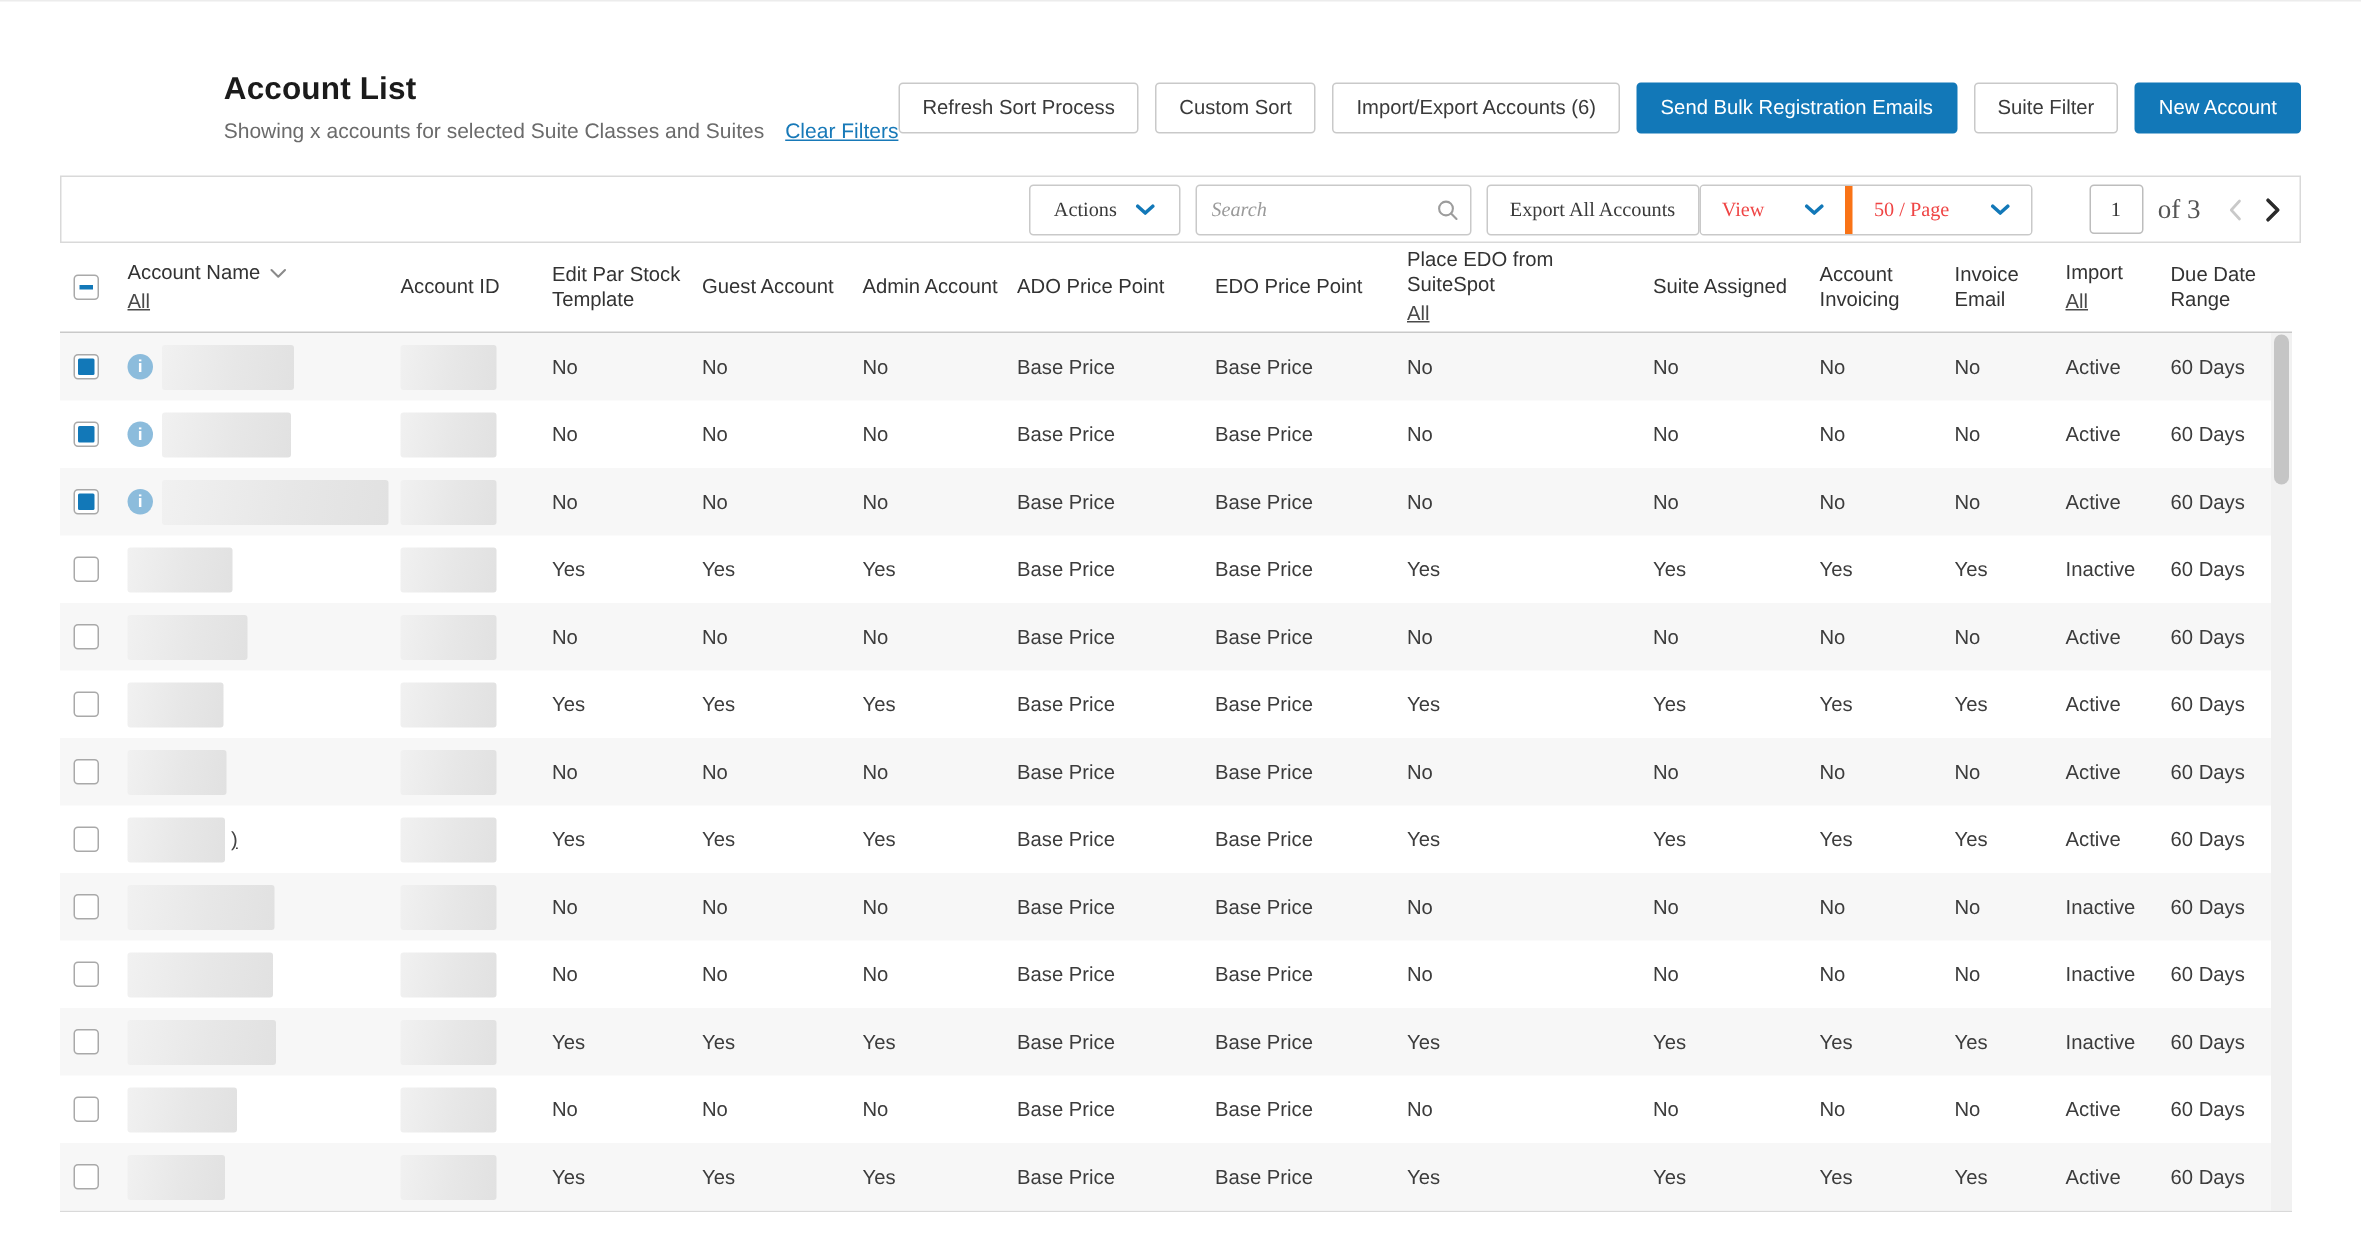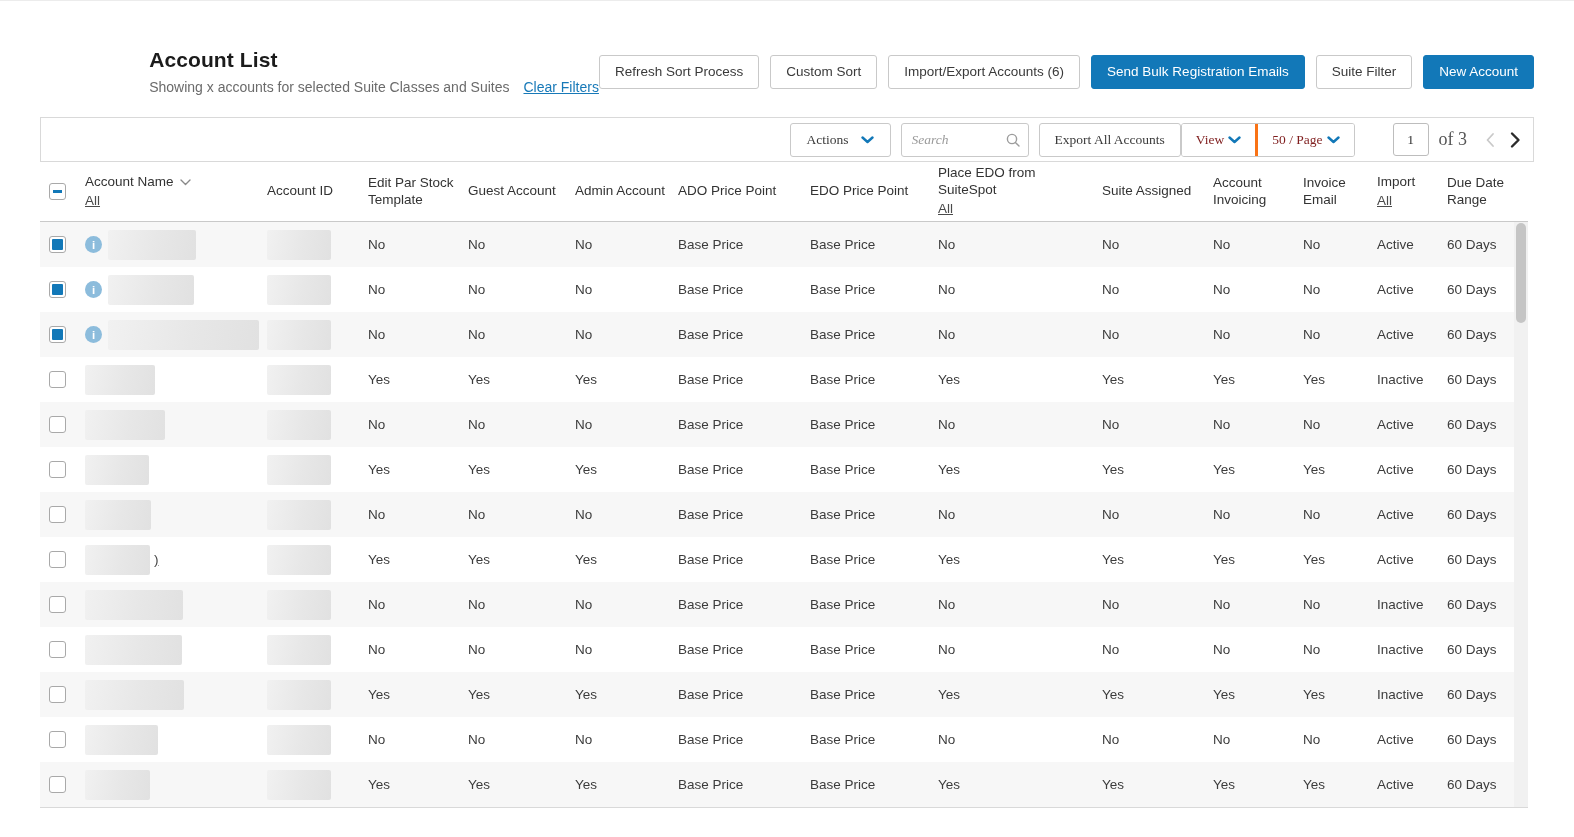--- a/index.html
+++ b/index.html
@@ -27,31 +27,31 @@
 
   
   .toolbar {
     margin-top:22px; border:1px solid #d9d9d9; height:45px;
     display:flex; justify-content:flex-end; align-items:center; padding:16px 10px;font-family:Liberation Serif, serif;
   }
   .toolbar-left, .toolbar-right { display:flex; align-items:center; gap:10px; }
   .actions-btn { display:flex; align-items:center; gap:12px; padding:0 16px; }
   .search-box { position:relative; }
   .search-box input {
-    width:128px; height:34px; border:1px solid #c9c9c9; border-radius:3px;
+    width:184px; height:34px; border:1px solid #c9c9c9; border-radius:3px;
     padding:0 30px 0 10px; font-size:13.5px; font-family:inherit; color:#333;
   }
   .search-box input::placeholder { font-style:italic; color:#9a9a9a; }
   .search-icon { position:absolute; right:8px; top:9px; }
   .btn-group { display:flex; border:1px solid #c9c9c9; border-radius:3px; overflow:hidden; }
   .btn-group .seg {
     height:32px; background:#fff; border:none; padding:0 14px; font-size:13.5px;
-    font-family:inherit; color:#7f1d1d; display:flex; align-items:center; gap:4px; cursor:pointer;
-  }
-  .btn-group .seg + .seg { border-left:3px solid #f97316; }
+    font-family:inherit; color:#ef4444; display:flex; align-items:center; gap:27px; cursor:pointer;
+  }
+  .btn-group .seg + .seg { border-left:5px solid #f97316; }
   .pagination { display:flex; align-items:center; gap:10px; margin-left:28px; }
   .page-input {
     width:36px; height:33px; border:1px solid #bdbdbd; border-radius:3px;
     text-align:center; font-size:13.5px; font-family:inherit; color:#333;
   }
   .page-total { font-size:18px; color:#555; margin-right:6px; }
   .pg-chev { display:flex; align-items:center; cursor:pointer; padding:2px; }
 
   
   .table { width:1488px; }

